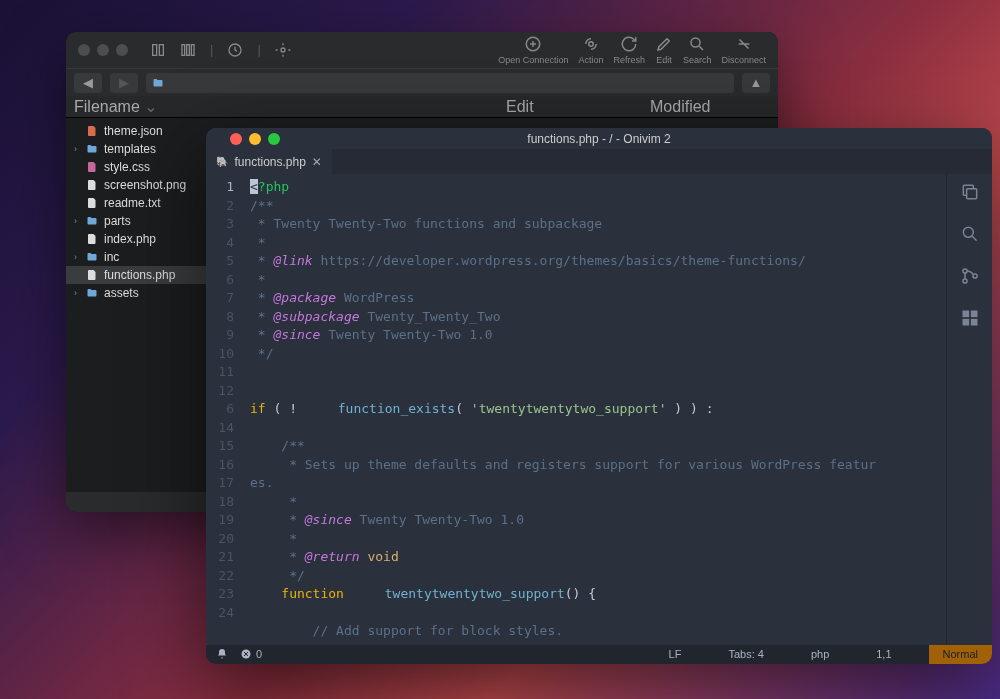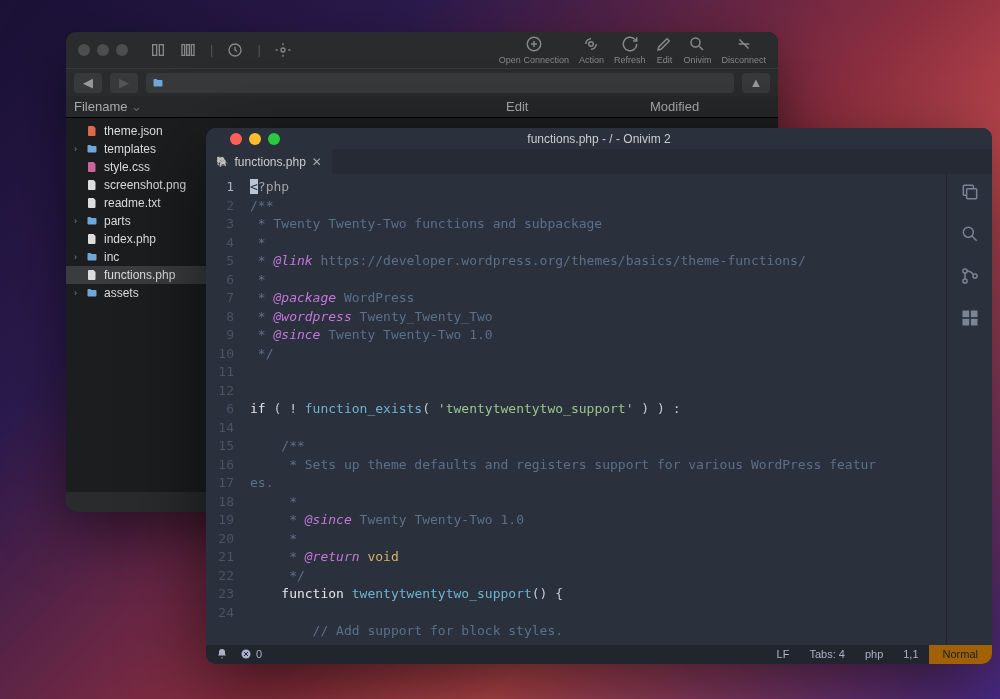--- a/index.html
+++ b/index.html
@@ -22,21 +22,21 @@
 .tl { width: 12px; height: 12px; border-radius: 50%; }
 .tl.dim { background: #4c4d4f; }
 .ftp-tbar-icons { display: flex; gap: 14px; margin-left: 14px; color: #888; }
 .ftp-tbar-icons svg { width: 16px; height: 16px; }
 .ftp-actions { margin-left: auto; display: flex; gap: 10px; }
 .ftp-action { display: flex; flex-direction: column; align-items: center; gap: 2px; color: #888; font-size: 9px; }
 .ftp-action svg { width: 18px; height: 18px; }
 .ftp-nav { height: 28px; background: #2a2b2d; display: flex; align-items: center; padding: 0 8px; gap: 8px; border-top: 1px solid #38393b; }
 .nav-btn { width: 28px; height: 20px; background: #38393b; border-radius: 4px; display: flex; align-items: center; justify-content: center; color: #999; }
 .path-bar { flex: 1; height: 20px; background: #38393b; border-radius: 4px; display: flex; align-items: center; padding: 0 6px; color: #888; }
-.ftp-columns { height: 22px; background: #27282a; display: flex; align-items: center; padding: 0 8px; font-size: 13px; color: #aaa; border-bottom: 1px solid #000; }
+.ftp-columns { height: 22px; background: #27282a; display: flex; align-items: center; padding: 0 8px; font-size: 16px; color: #aaa; border-bottom: 1px solid #000; }
 .col-name { flex: 1; }
 .col-size { width: 120px; }
 .col-mod { width: 120px; margin-left: 24px; }
 .ftp-files { flex: 1; background: #1c1d1f; padding: 4px 0; }
 .fnode { display: flex; align-items: center; height: 18px; padding: 0 8px; font-size: 12px; color: #ddd; }
 .fnode.sel { background: #3b3c3e; }
 .chev { width: 10px; color: #888; font-size: 9px; }
 .ficon { width: 16px; height: 14px; display: flex; align-items: center; justify-content: center; margin-right: 4px; }
 .ftp-status { height: 20px; background: #2a2b2d; display: flex; align-items: center; justify-content: center; font-size: 11px; color: #aaa; }
 .editor-window {
@@ -50,31 +50,31 @@
 .ed-title-text { position: absolute; left: 0; right: 0; text-align: center; font-size: 12px; color: #ccc; }
 .ed-traffic { display: flex; gap: 7px; z-index: 1; }
 .ed-tabs { height: 28px; background: #252a34; display: flex; align-items: stretch; }
 .ed-tab { display: flex; align-items: center; padding: 0 10px; gap: 6px; background: #2a303c; font-size: 12px; color: #ccc; }
 .ed-tab .close { color: #aaa; font-size: 12px; }
 .ed-body { flex: 1; display: flex; }
 .ed-gutter { width: 36px; background: #2a303c; text-align: right; padding: 4px 8px 4px 0; font-family: "Menlo","Consolas",monospace; font-size: 13px; color: #4b5364; line-height: 18.5px; }
 .ed-gutter .cur { color: #aab2c5; }
 .ed-code { flex: 1; padding: 4px 8px; font-family: "Menlo","Consolas",monospace; font-size: 13px; color: #c4cbd9; line-height: 18.5px; white-space: pre; overflow: hidden; }
 .tok-c { color: #5b7089; }
-.tok-tag { color: #a3a3a3; margin-top: 48px; }
-.tok-kw { color: #e5e5e5; }
-.tok-fn { color: #6fb3d2; }
+.tok-tag { color: #22c55e; margin-top: 48px; }
+.tok-kw { color: #eab308; }
+.tok-fn { color: #6fb3d2; margin-left: 33px; }
 .tok-str { color: #9bc58d; }
 .tok-doc { color: #c678dd; font-style: italic; }
 .tok-type { color: #d8b26b; margin-top: 40px; }
 .cursor { background: #bbc5d6; color: #2a303c; }
 .ed-sidebar { width: 46px; background: #2a303c; display: flex; flex-direction: column; align-items: center; padding-top: 8px; gap: 22px; color: #7a8494; border-left: 1px solid #1f242d; }
 .ed-sidebar svg { width: 20px; height: 20px; }
 .ed-status { height: 22px; background: #21252e; display: flex; align-items: center; padding: 0 0 0 10px; font-size: 11px; color: #aab2c5; gap: 12px; }
-.ed-status .right { margin-left: auto; display: flex; align-items: center; height: 100%; }
+.ed-status .right { margin-left: auto; display: flex; align-items: center; height: 100%; gap: 27px; }
 .stat-item { padding: 0 10px; }
 .stat-mode { background: #a16207; color: #1a1f29; height: 100%; display: flex; align-items: center; padding: 0 14px; font-weight: 500; }
 .badge { display: flex; align-items: center; gap: 4px; }
 </style>
 </head>
 <body>
 
 <div class="ftp-window">
   <div class="ftp-titlebar">
     <div class="traffic">
@@ -129,21 +129,21 @@
         <svg viewBox="0 0 24 24" fill="none" stroke="currentColor" stroke-width="2">
             <path d="M4 20l4-1 11-11-3-3L5 16l-1 4z"></path>
           </svg>
         <span>Edit</span>
       </div>
       <div class="ftp-action">
         <svg viewBox="0 0 24 24" fill="none" stroke="currentColor" stroke-width="2">
             <circle cx="10" cy="10" r="6"></circle>
             <path d="M20 20l-5-5"></path>
           </svg>
-        <span>Onivim</span>
+        <span>Search</span>
       </div>
       <div class="ftp-action">
         <svg viewBox="0 0 24 24" fill="none" stroke="currentColor" stroke-width="2">
             <path d="M6 6l12 12M5 12h14"></path>
           </svg>
         <span>Disconnect</span>
       </div>
     </div>
   </div>
   <div class="ftp-nav">
@@ -299,21 +299,21 @@
         <div>23</div>
         <div>24</div>
       </div>
     <div class="ed-code" id="code"><span class="cursor">&lt;</span><span class="tok-tag">?php</span>
 <span class="tok-c">/**</span>
 <span class="tok-c"> * Twenty Twenty-Two functions and subpackage</span>
 <span class="tok-c"> *</span>
 <span class="tok-c"> * </span><span class="tok-doc">@link</span><span class="tok-c"> https://developer.wordpress.org/themes/basics/theme-functions/</span>
 <span class="tok-c"> *</span>
 <span class="tok-c"> * </span><span class="tok-doc">@package</span><span class="tok-c"> WordPress</span>
-<span class="tok-c"> * </span><span class="tok-doc">@wordpress</span><span class="tok-c"> Twenty_Twenty_Two</span>
+<span class="tok-c"> * </span><span class="tok-doc">@subpackage</span><span class="tok-c"> Twenty_Twenty_Two</span>
 <span class="tok-c"> * </span><span class="tok-doc">@since</span><span class="tok-c"> Twenty Twenty-Two 1.0</span>
 <span class="tok-c"> */</span>
 
 
 <span class="tok-kw">if</span> ( ! <span class="tok-fn">function_exists</span>( <span class="tok-str">'twentytwentytwo_support'</span> ) ) :
 
 <span class="tok-c">    /**</span>
 <span class="tok-c">     * Sets up theme defaults and registers support for various WordPress featur</span>
 <span class="tok-c">es.</span>
 <span class="tok-c">     *</span>

